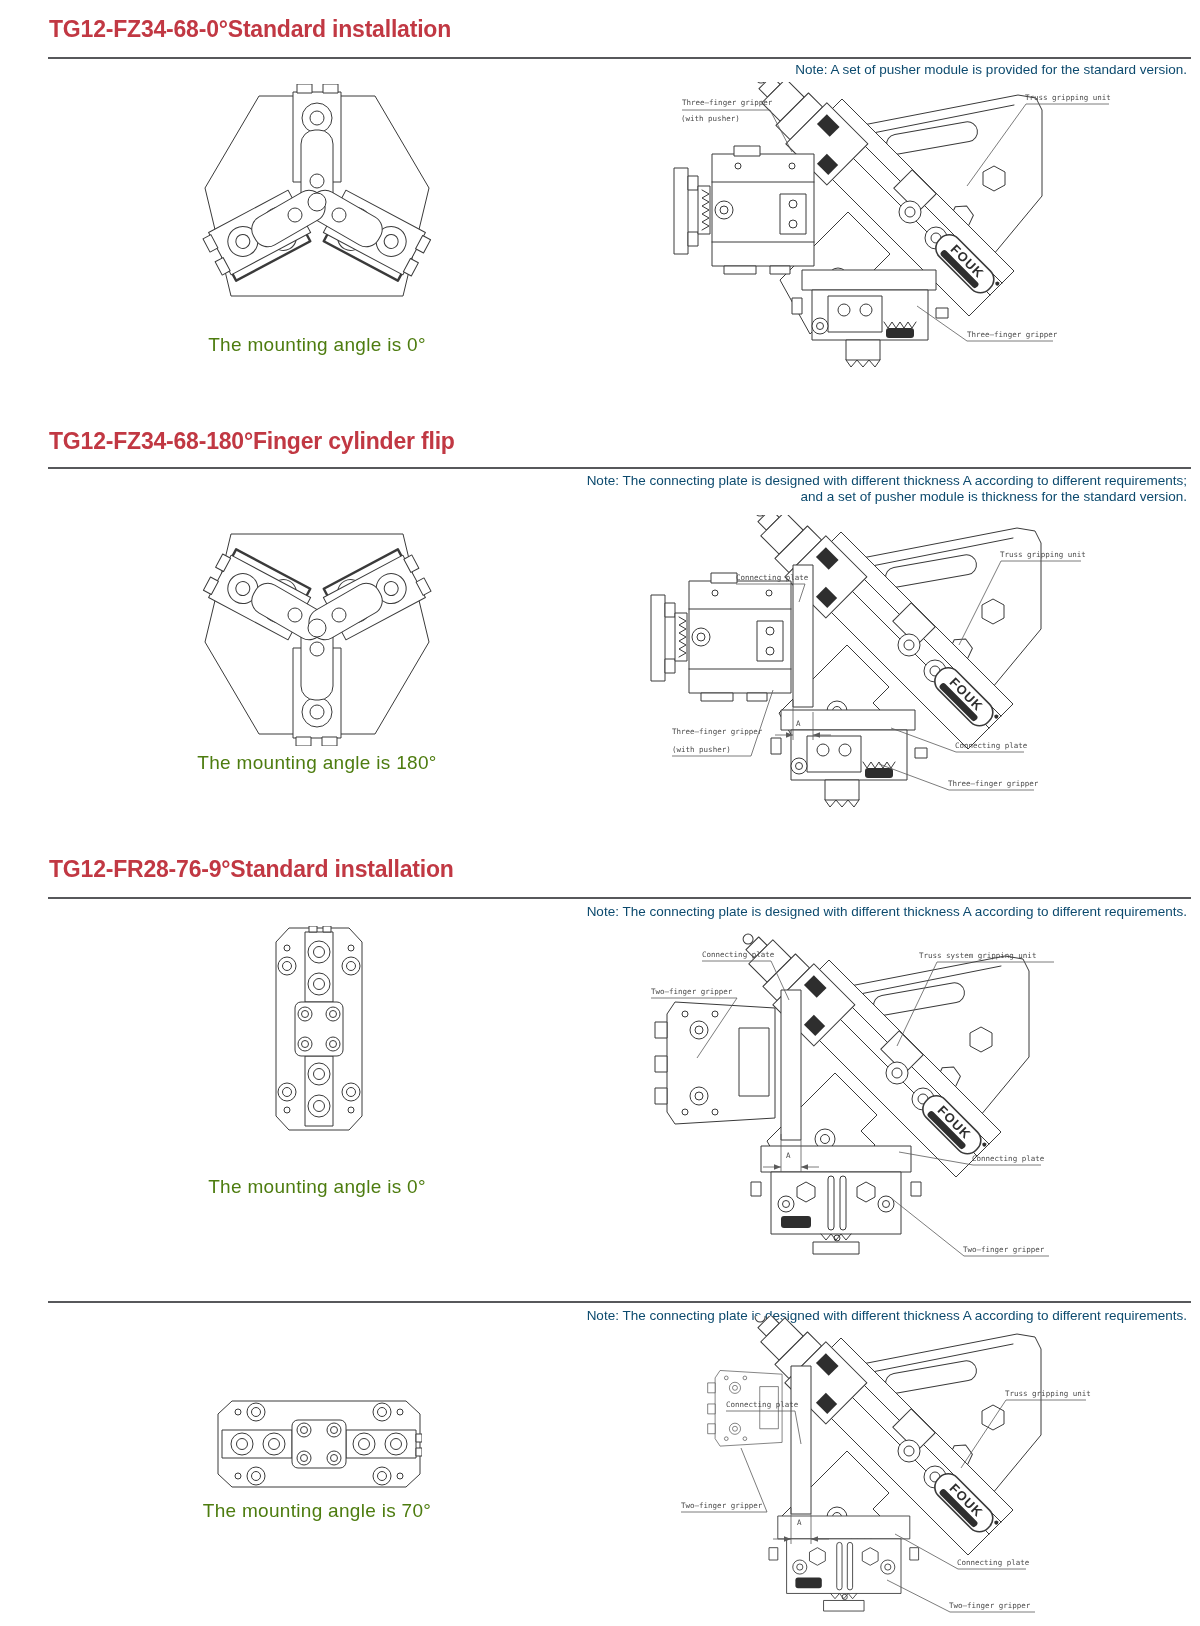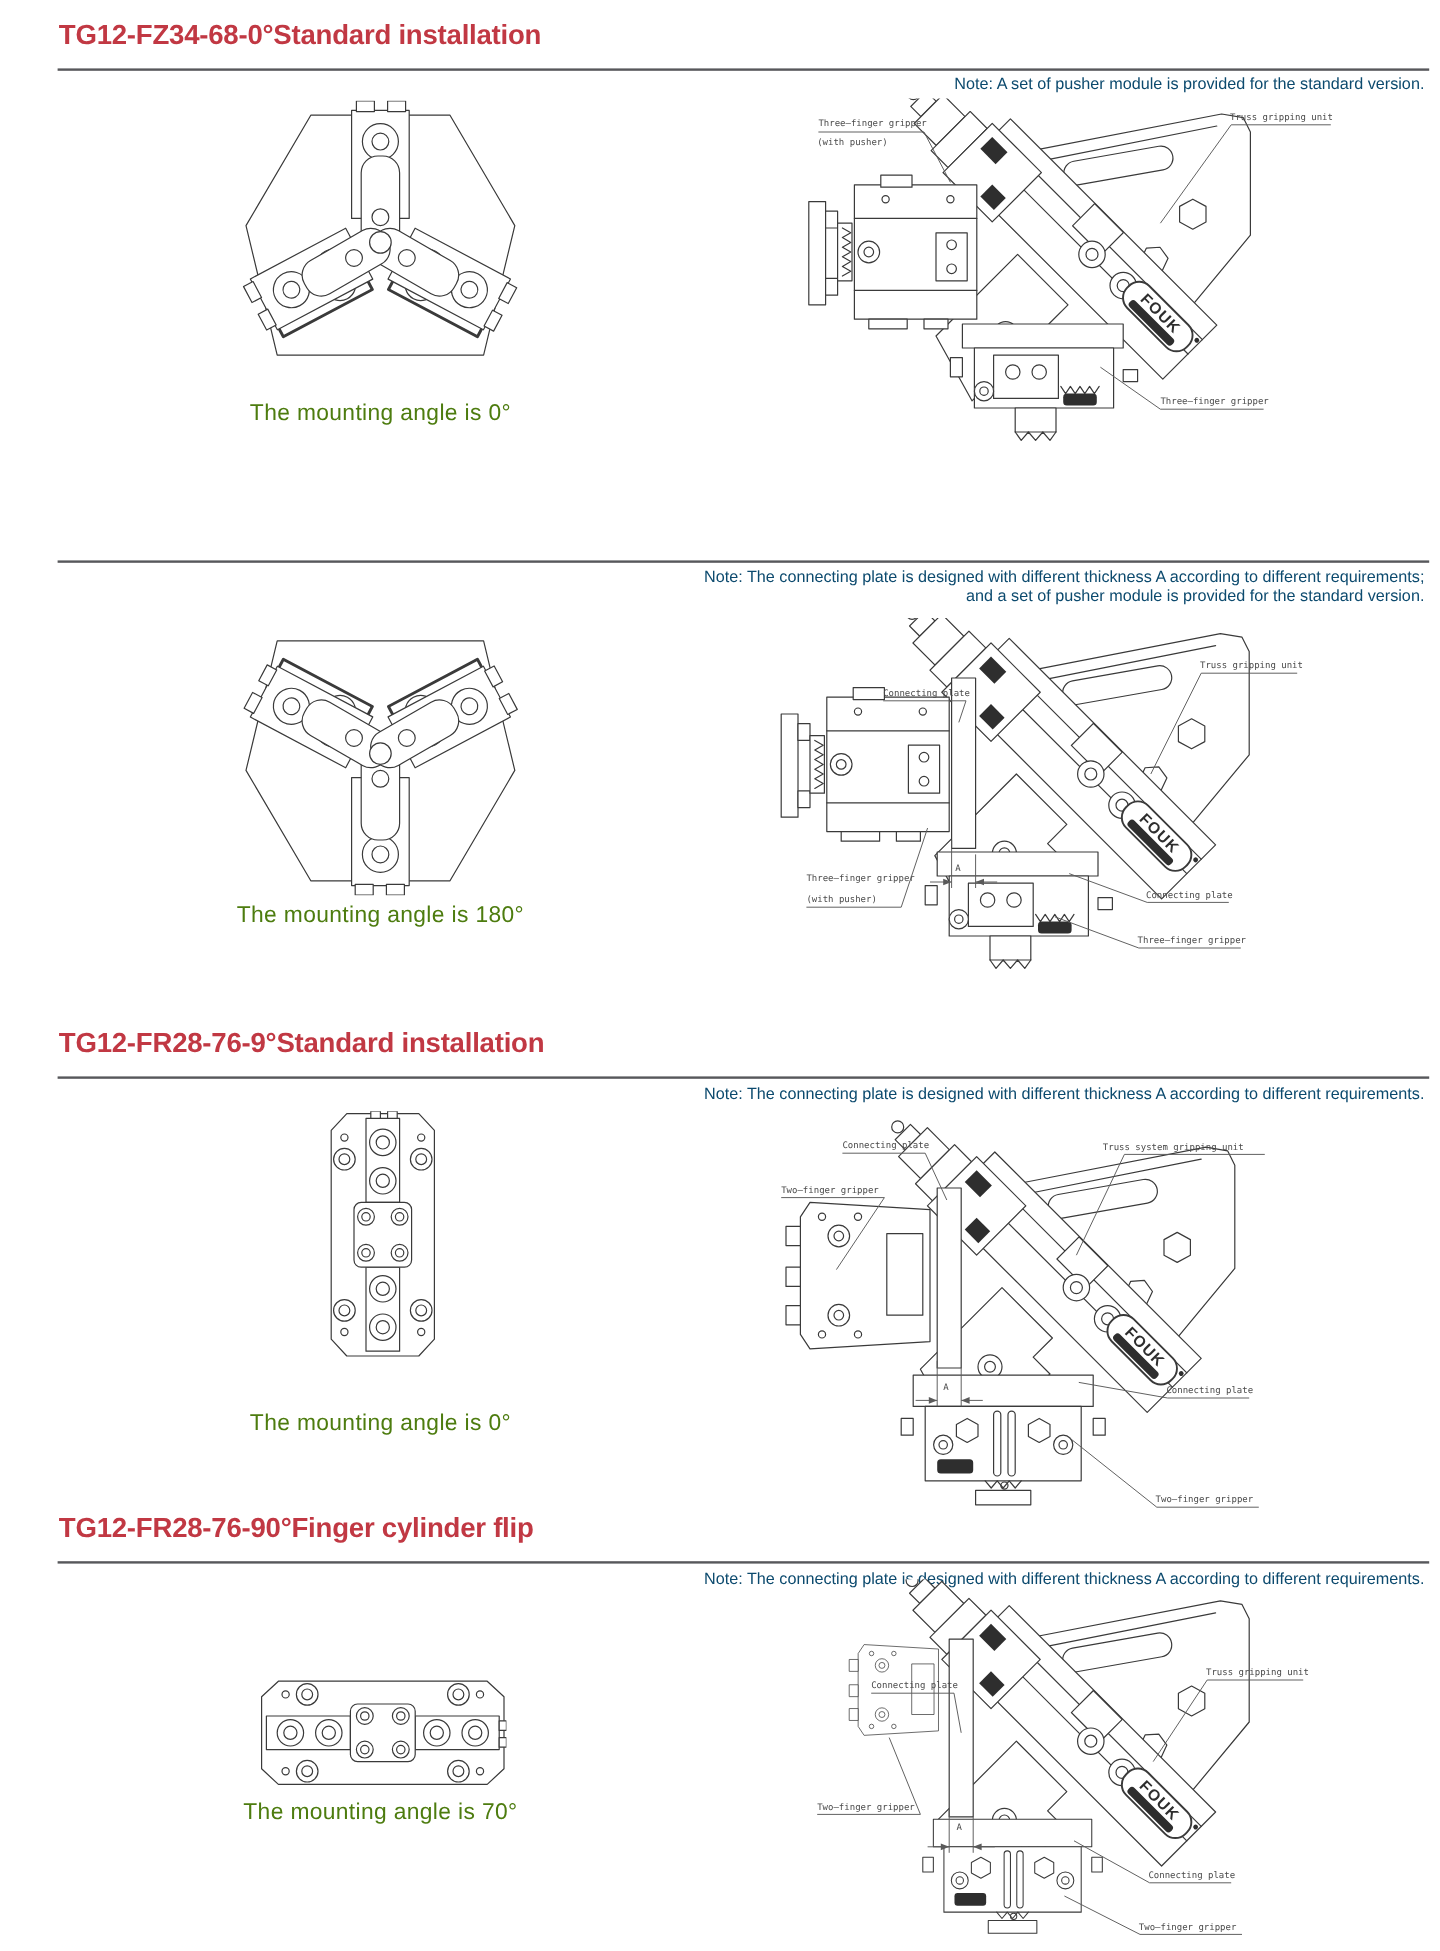--- a/index.html
+++ b/index.html
@@ -237,24 +237,25 @@
     <use href="#grip3-side" transform="translate(10,64)"></use>
     <use href="#grip3-bottom" transform="translate(122,188)"></use>
   </svg>
   <div class="cad-label" style="left:653px;top:98px">Three—finger gripper</div>
   <div class="cad-label" style="left:652px;top:114px">(with pusher)</div>
   <div class="cad-label" style="left:996px;top:93px">Truss gripping unit</div>
   <div class="cad-label" style="left:938px;top:330px">Three—finger gripper</div>
 </div>
 
 <div class="sec">
+  <div class="title" style="top:428px">TG12-FZ34-68-180°Finger cylinder flip</div>
   <div class="hr" style="top:467px"></div>
   <div class="note" style="top:473px">
     <div>Note: The connecting plate is designed with different thickness A according to different requirements;</div>
-    <div>and a set of pusher module is provided for the standard version.</div>
+    <div>and a set of pusher module is thickness for the standard version.</div>
   </div>
   <svg class="dsvg" style="left:168px;top:516px" width="240" height="230">
     <g transform="rotate(180 120 115)">
           <use href="#grip3-top"></use>
         </g>
   </svg>
   <div class="caption" style="top:752px">The mounting angle is 180°</div>
   <svg class="dsvg" style="left:612px;top:515px" width="440" height="300">
     <use href="#truss-core" transform="translate(20,0)"></use>
     <rect class="fw" x="152" y="50" width="20" height="142"></rect>
@@ -288,21 +289,20 @@
   </svg>
   <div class="cad-label" style="left:673px;top:950px">Connecting plate</div>
   <div class="cad-label" style="left:890px;top:951px">Truss system gripping unit</div>
   <div class="cad-label" style="left:622px;top:987px">Two—finger gripper</div>
   <div class="cad-label" style="left:757px;top:1151px">A</div>
   <div class="cad-label" style="left:943px;top:1154px">Connecting plate</div>
   <div class="cad-label" style="left:934px;top:1245px">Two—finger gripper</div>
 </div>
 
 <div class="sec">
-  <div class="title" style="top:1260px">TG12-FR28-76-90°Finger cylinder flip</div>
   <div class="hr" style="top:1301px"></div>
   <div class="note" style="top:1308px">
     <div>Note: The connecting plate is designed with different thickness A according to different requirements.</div>
   </div>
   <svg class="dsvg" style="left:183px;top:1396px" width="210" height="96">
     <g transform="translate(210,0) rotate(90)">
           <use href="#grip2-top"></use>
         </g>
   </svg>
   <div class="caption" style="top:1500px">The mounting angle is 70°</div>

